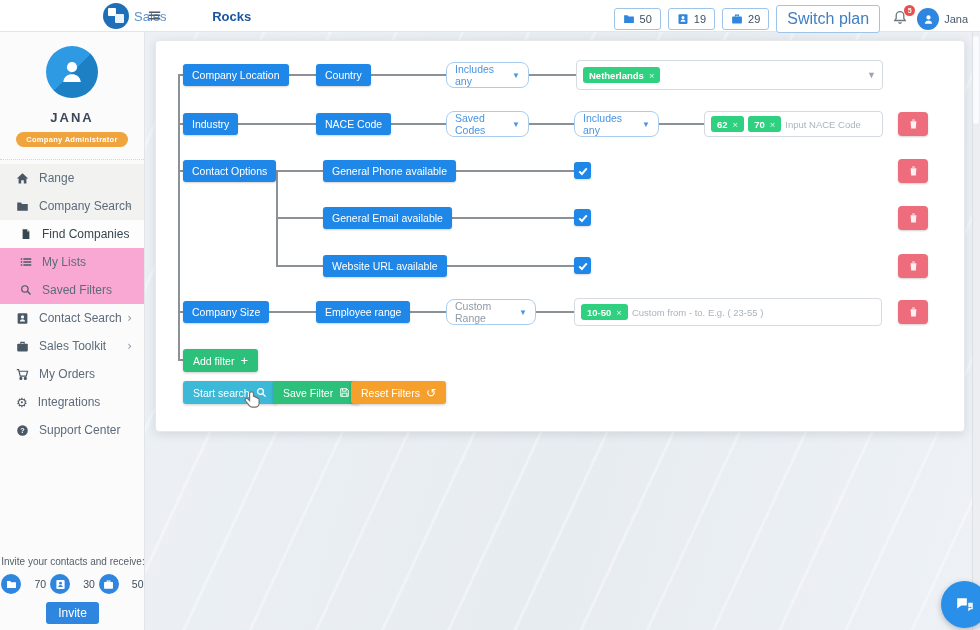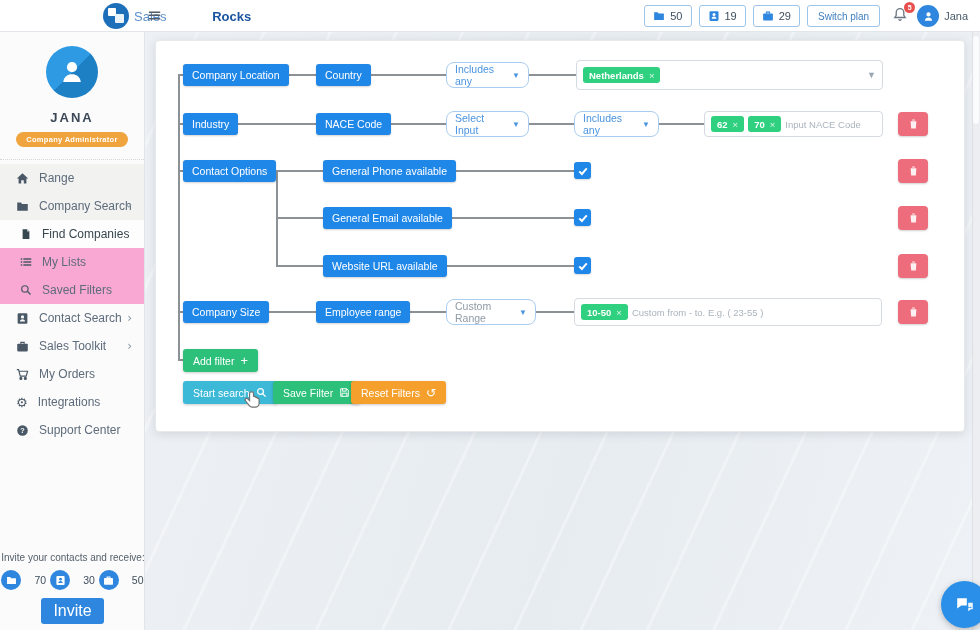--- a/index.html
+++ b/index.html
@@ -15,22 +15,22 @@
   .logo-circle .sq1 { position:absolute; left:5px; top:5px; width:8px; height:8px; background:#fff; border-radius:1px; }
   .logo-circle .sq2 { position:absolute; left:12px; top:11px; width:9px; height:9px; background:#eaf2fa; border-radius:1px; }
   .logo-text { font-size:13px; color:#5b90cc; }
   .logo-text b { color:#1b55a0;margin-left:42px; }
   .hamburger { position:absolute; left:147px; top:4px; font-size:18px; color:#555e66; cursor:pointer;
                font-family:"DejaVu Sans", sans-serif; }
   .header-right { position:absolute; right:12px; top:5px; display:flex; align-items:center; gap:7px; }
   .counter-btn { height:22px; border:1px solid #9ec4ea; border-radius:3px; background:#fff;
                  display:flex; align-items:center; gap:5px; padding:0 8px; font-size:11px; color:#3f4e5e; }
   .counter-btn svg { display:block; }
-  .switch-btn { height:22px; border:1px solid #9ec4ea; border-radius:3px; background:#fff;
-                display:flex; align-items:center; padding:0 10px; font-size:10px; color:#3f7fc1; }
+  .switch-btn { height:28px; border:1px solid #9ec4ea; border-radius:3px; background:#fff;
+                display:flex; align-items:center; padding:0 10px; font-size:16px; color:#3f7fc1; }
   .bell-wrap { position:relative; width:18px; height:20px; margin-left:5px; }
   .bell-badge { position:absolute; right:-5px; top:-4px; width:11px; height:11px; background:#e8504f;
                 border-radius:50%; color:#fff; font-size:7px; font-weight:bold; display:flex;
                 align-items:center; justify-content:center; }
   .user-wrap { display:flex; align-items:center; gap:5px; }
   .user-avatar { width:22px; height:22px; border-radius:50%; background:#2e86de; display:flex;
                  align-items:center; justify-content:center; }
   .user-name { font-size:11px; color:#4a5a6a; }
 
   
@@ -53,21 +53,21 @@
   .micon { flex:0 0 auto; display:block; }
   .gearchar { font-family:"DejaVu Sans", sans-serif; font-size:13px; line-height:13px; color:#4a5866; }
   .chev { position:absolute; right:12px; color:#8a97a3; font-size:12px; font-family:"DejaVu Sans", sans-serif; }
   .chev.down { transform:rotate(90deg); }
   .invite-block { position:absolute; left:0; bottom:6px; width:145px; text-align:center; }
   .invite-text { font-size:10px; color:#55606b; white-space:nowrap; margin-left:1px; }
   .invite-rewards { display:flex; align-items:center; justify-content:center; gap:4px; margin-top:7px; }
   .reward { display:flex; align-items:center; gap:13px; font-size:10.5px; color:#3f4e5e; }
   .reward-circle { width:20px; height:20px; border-radius:50%; background:#2e86de; display:flex;
                    align-items:center; justify-content:center; }
-  .invite-btn { margin-top:8px; display:inline-block; background:#2e86de; color:#fff; font-size:16px;
+  .invite-btn { margin-top:8px; display:inline-block; background:#2e86de; color:#fff; font-size:12px;
                 padding:4px 12px; border-radius:3px; cursor:pointer; }
 
   
   .main { position:absolute; left:145px; top:32px; width:835px; height:598px;
           background:
             repeating-linear-gradient(295deg, rgba(255,255,255,.35) 0 3px, rgba(255,255,255,0) 3px 60px),
             linear-gradient(105deg,#edf1f5 0%, #e7ecf1 55%, #eef2f6 100%); }
   .scrollbar-track { position:absolute; right:0; top:0; width:8px; height:598px; background:#eceef1;
                      border-left:1px solid #dde0e4; }
   .scrollbar-thumb { position:absolute; right:1px; top:4px; width:6px; height:88px; background:#fafbfc;
@@ -323,21 +323,21 @@
         <span class="chip">
             <span>Netherlands</span>
             <span class="x">×</span>
           </span>
         <span class="field-caret">▼</span>
       </div>
 
       <div class="tag" style="left:27px; top:72px;">Industry</div>
       <div class="tag" style="left:160px; top:72px;">NACE Code</div>
       <div class="sel" style="left:290px; top:70px; width:83px;">
-        <span>Select Input</span>
+        <span>Saved Codes</span>
         <span class="caret">▼</span>
       </div>
       <div class="sel" style="left:418px; top:70px; width:85px;">
         <span>Includes any</span>
         <span class="caret">▼</span>
       </div>
       <div class="fieldbox" style="left:548px; top:70px; width:179px; height:26px;">
         <span class="chip">
             <span>62</span>
             <span class="x">×</span>

